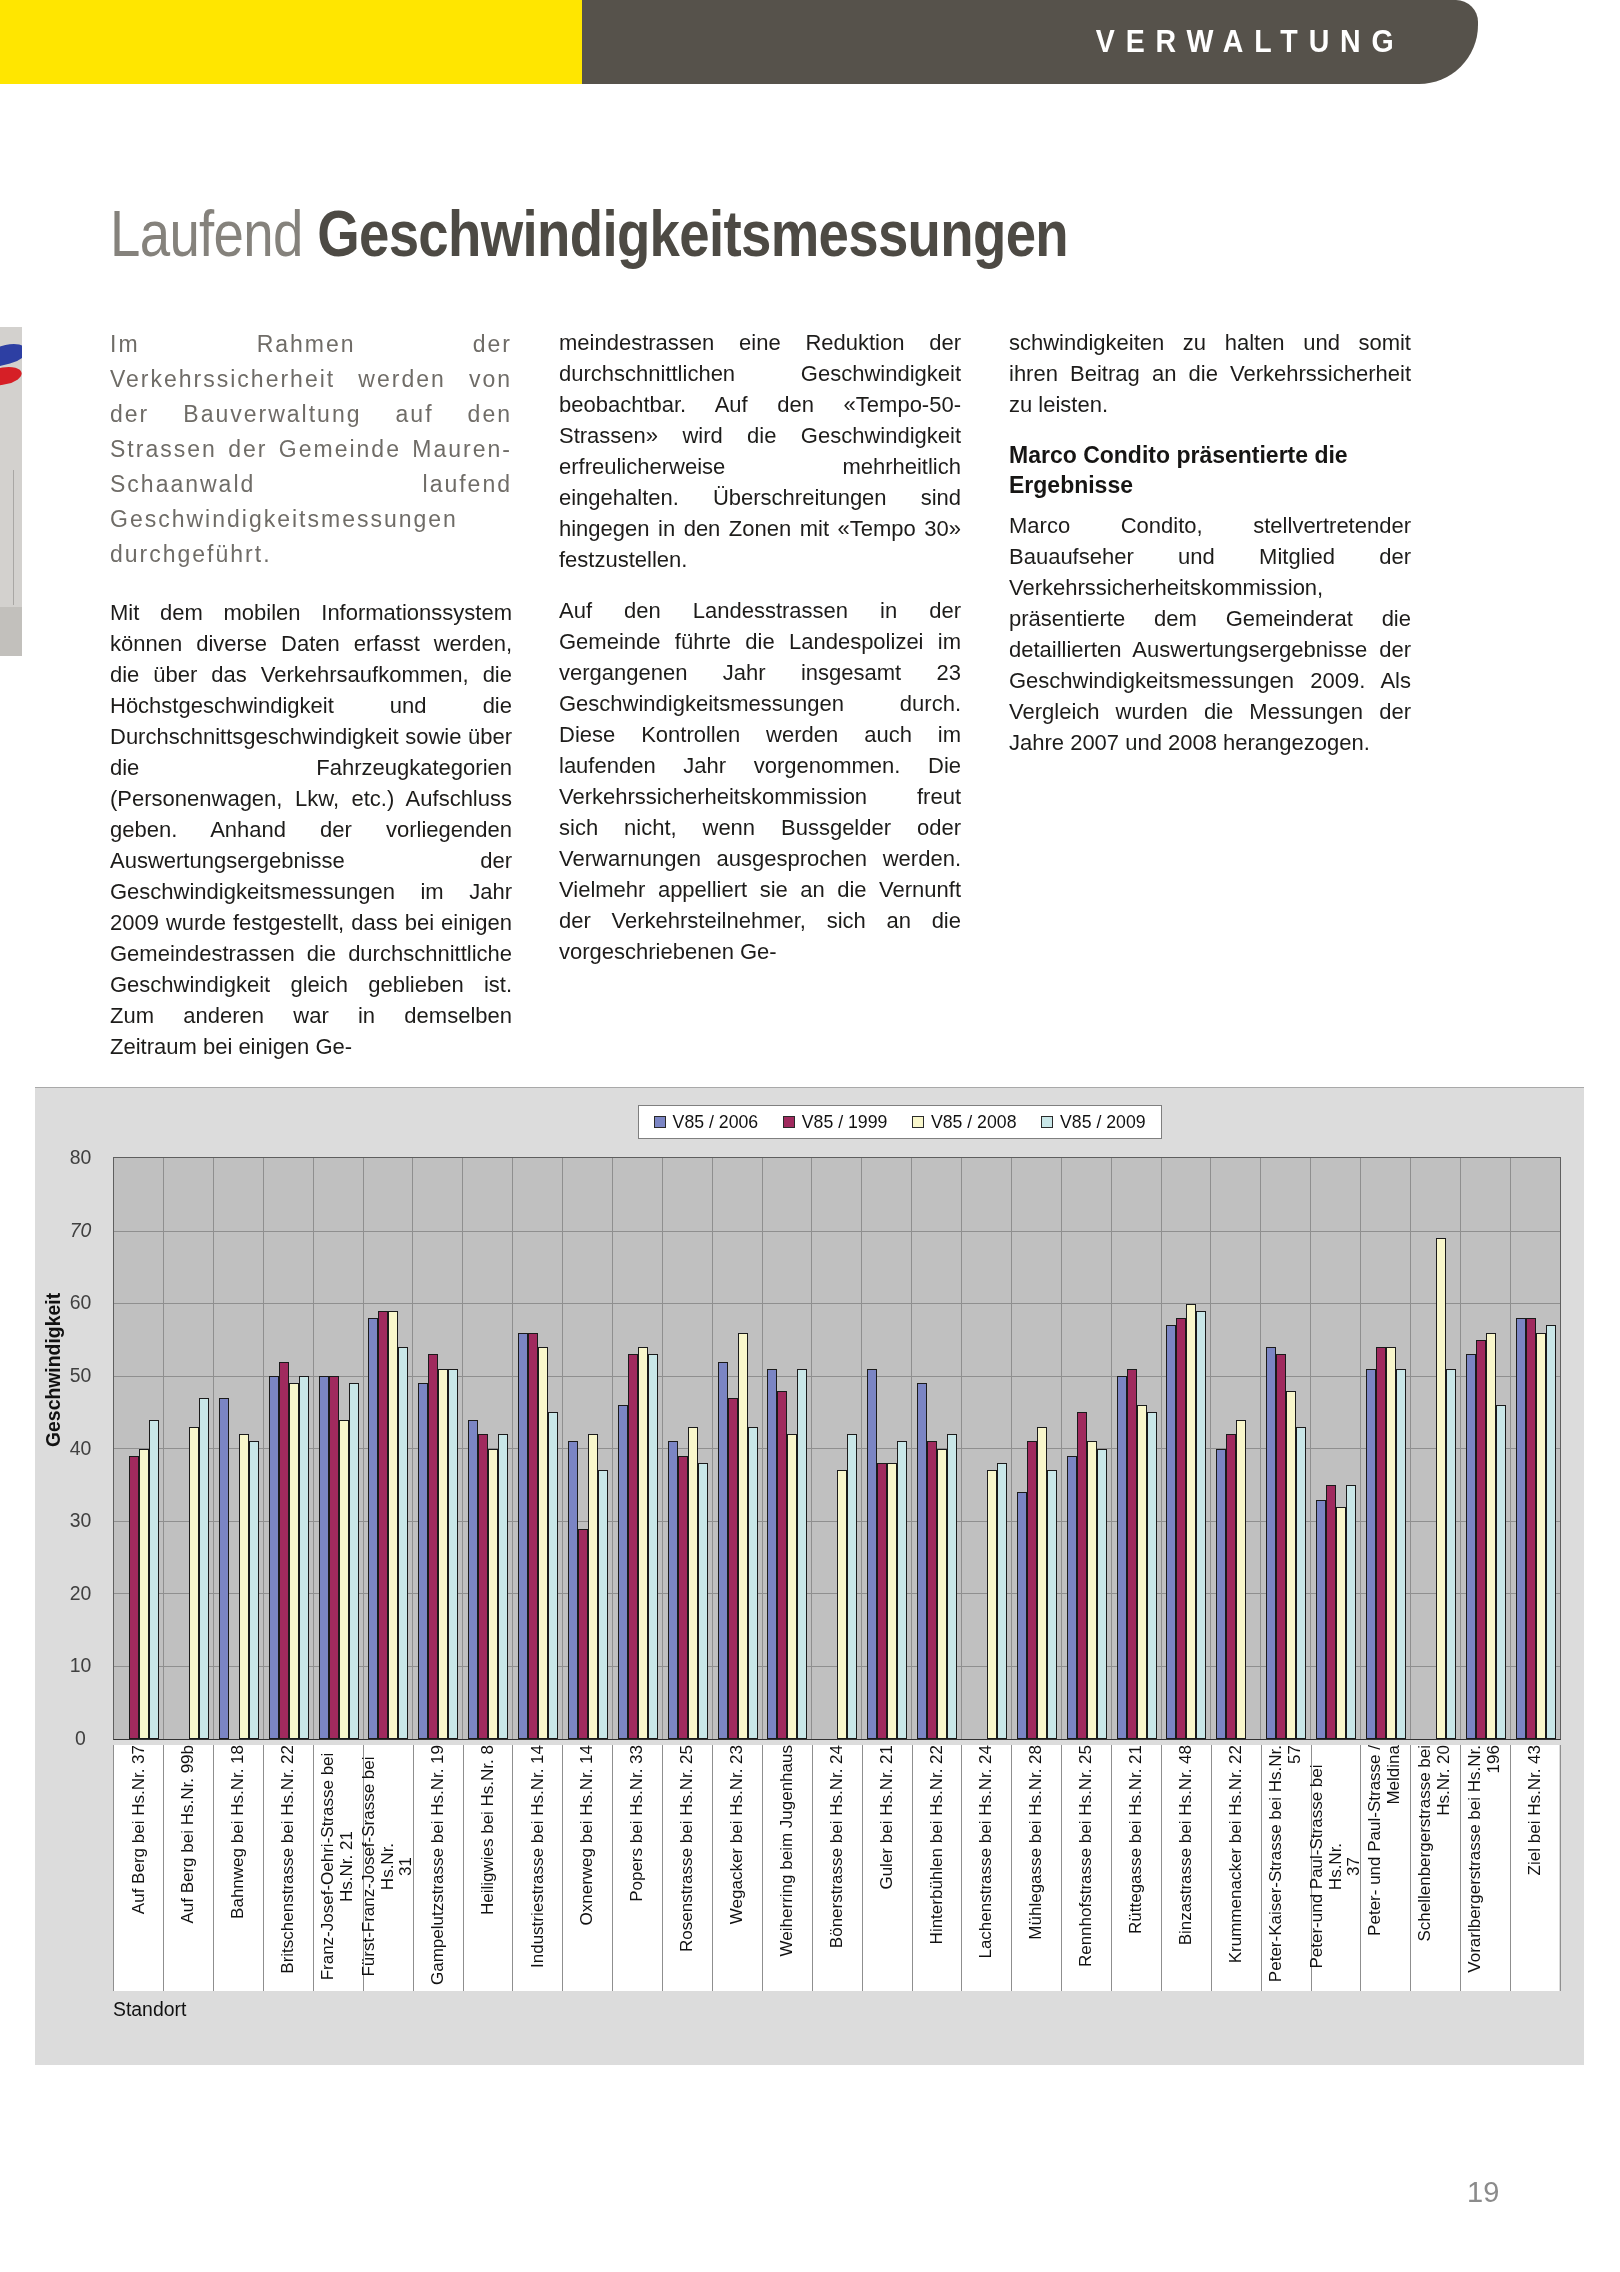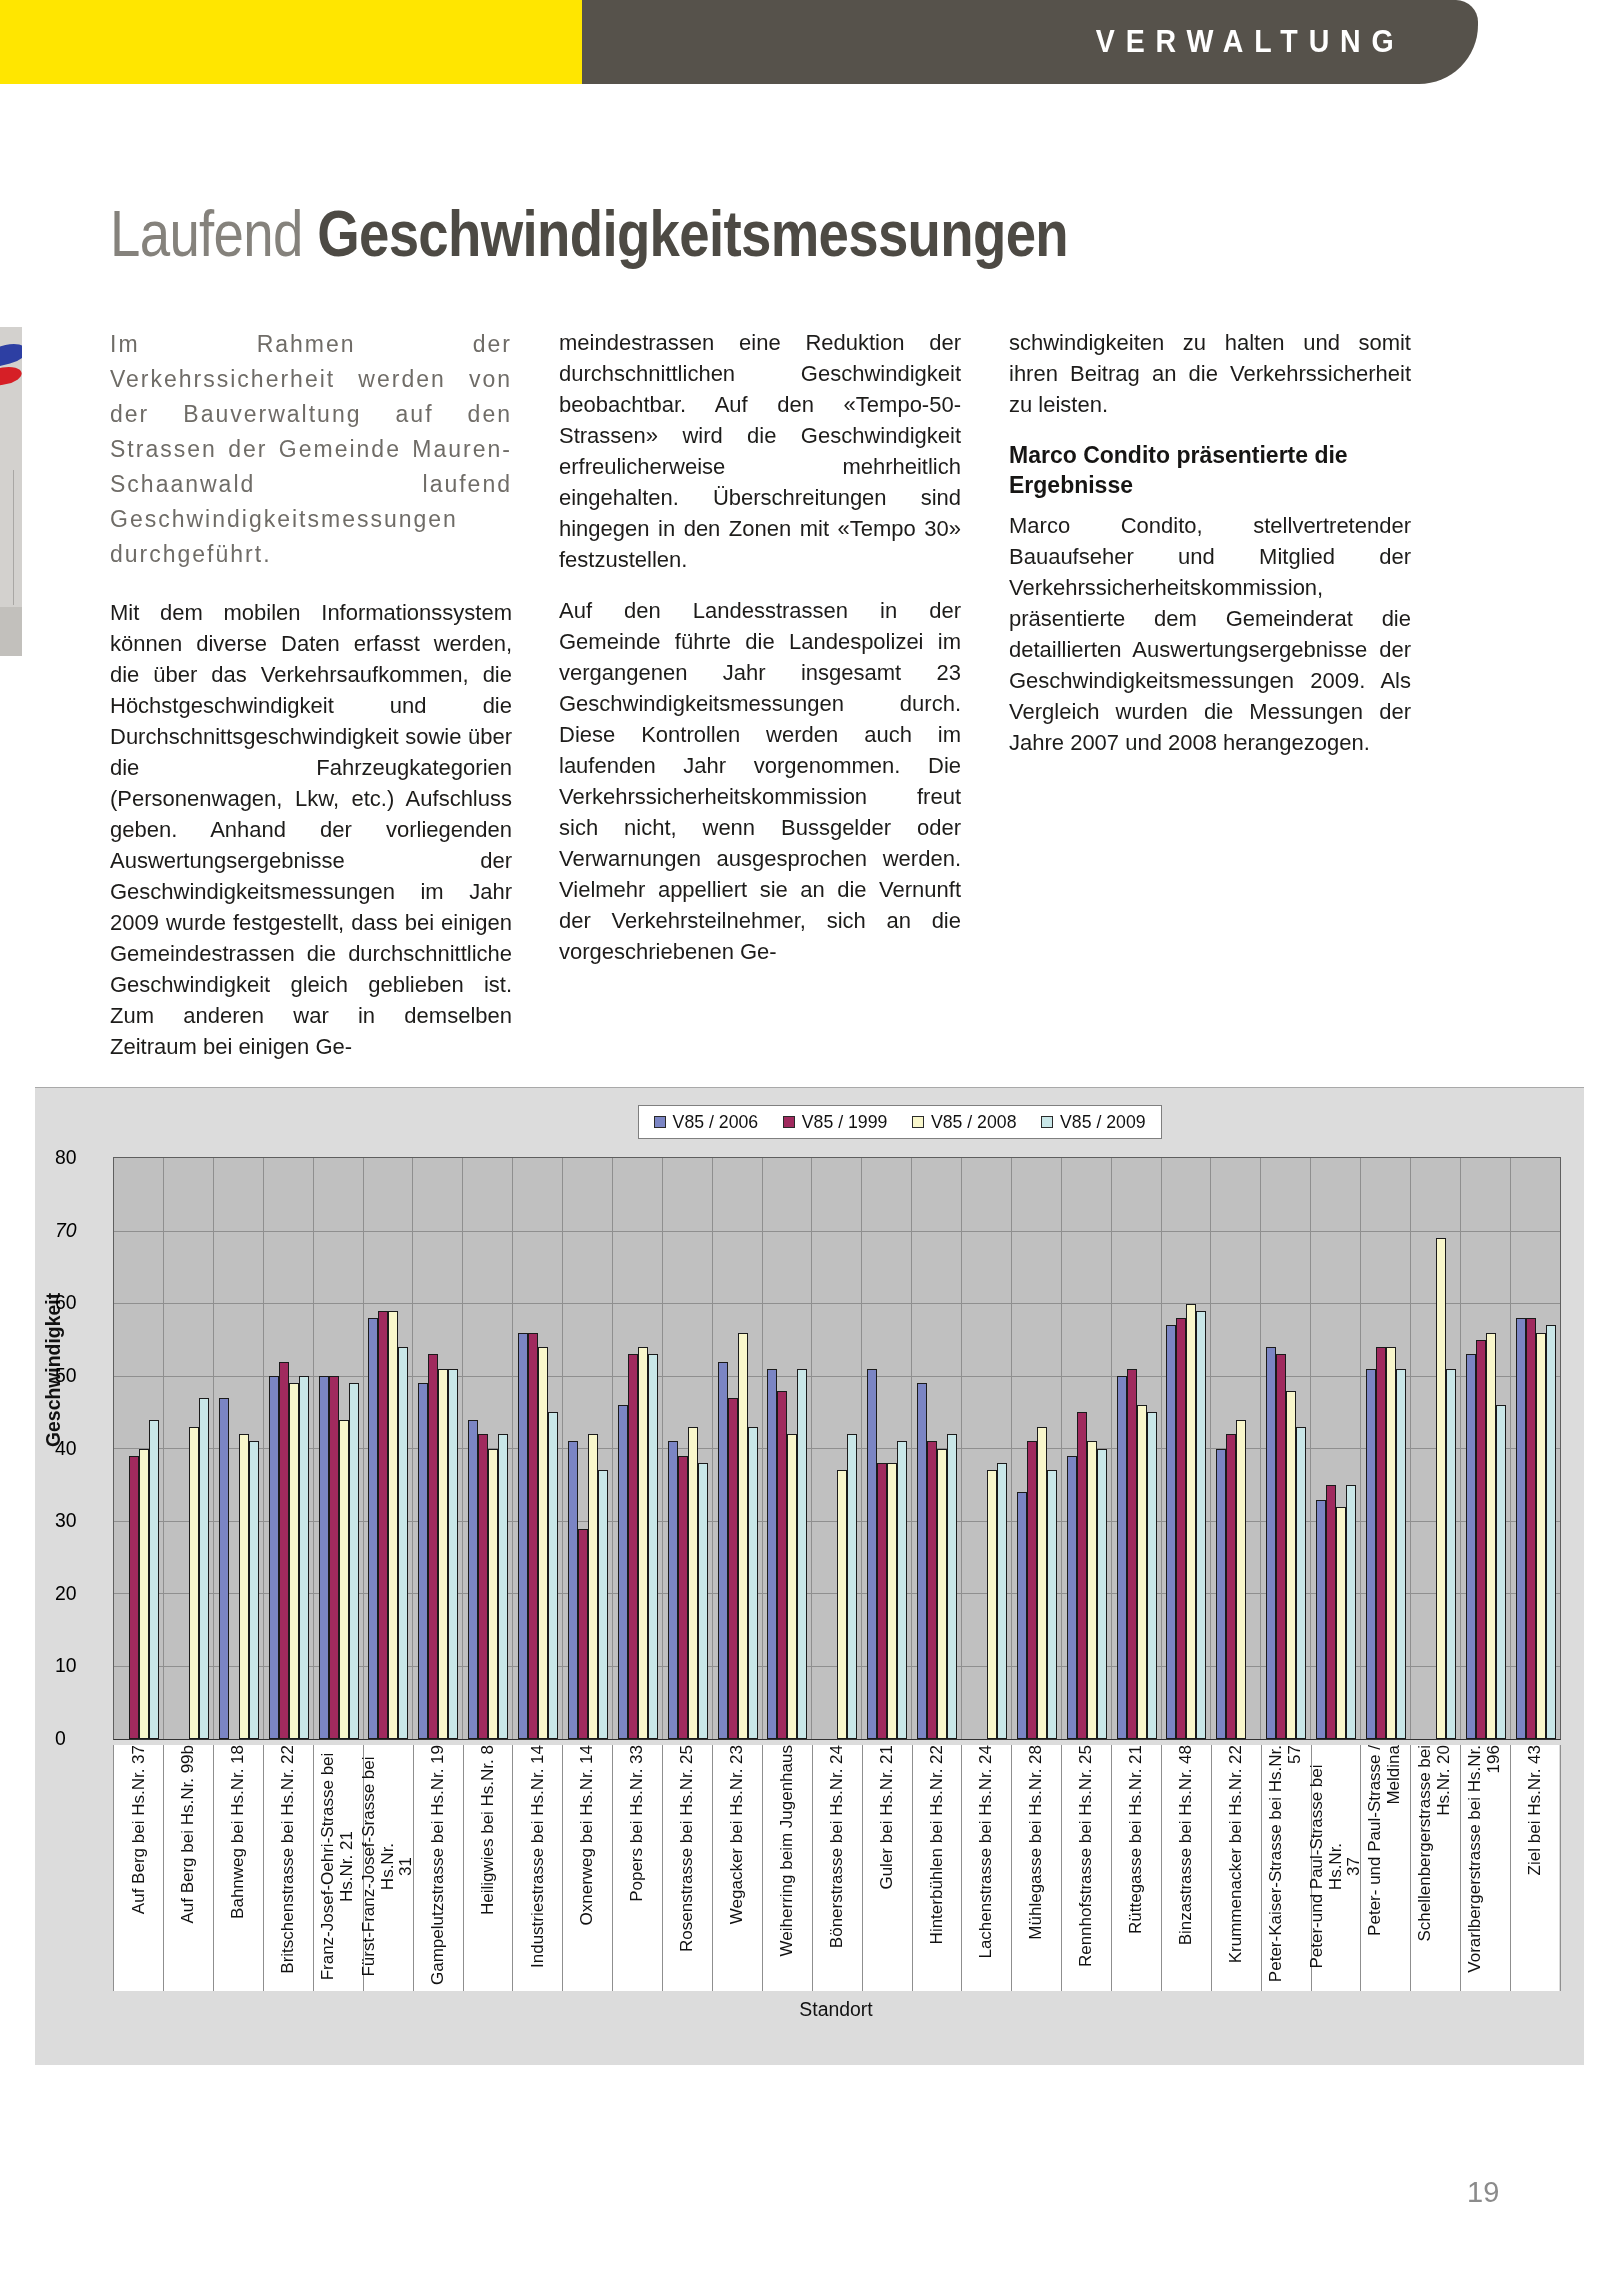--- a/index.html
+++ b/index.html
@@ -44,31 +44,31 @@
   .legend-swatch{width:11.8px;height:11.8px;border:0.8px solid #2a2a2a;box-sizing:border-box;}
   .legend-label{font-size:17.7px;color:#111;}
 
   .plot{position:absolute;left:78px;top:69px;width:1446px;height:581px;background:#c0c0c0;
         border:0.8px solid #5f5f5f;border-bottom:1.7px solid #333;box-sizing:content-box;}
   .hgrid{position:absolute;left:0;width:100%;height:0.8px;background:#8f8f8f;}
   .cell{position:absolute;top:0;height:100%;box-sizing:border-box;}
   .cell-sep{border-right:0.8px solid #8f8f8f;}
   .bar{position:absolute;bottom:0;width:10px;border:0.8px solid #1a1a1a;box-sizing:border-box;}
 
-  .ylab{position:absolute;width:51px;text-align:left;font-size:19.4px;color:#000000;}
+  .ylab{position:absolute;width:51px;text-align:center;font-size:19.4px;color:#404040;}
   .ytitle{position:absolute;left:6.8px;top:359px;font-size:19.4px;font-weight:bold;color:#111;
           transform:rotate(-90deg);transform-origin:left top;white-space:nowrap;}
 
   .xstrip{position:absolute;left:78px;top:657px;width:1446px;height:246px;background:#ffffff;}
   .xsep{position:absolute;top:657px;height:246px;width:0.8px;background:#8f8f8f;}
   .xlabel{position:absolute;width:243px;height:50px;display:flex;align-items:center;justify-content:flex-end;
           transform:rotate(-90deg);transform-origin:top left;font-size:17px;line-height:18.6px;color:#111;
           text-align:right;white-space:pre-line;}
   .xlabel.centered{justify-content:center;text-align:center;}
-  .xtitle{position:absolute;left:78px;top:910px;width:1446px;text-align:center;font-size:19.4px;color:#111;}
+  .xtitle{position:absolute;left:78px;top:910px;width:1446px;font-size:19.4px;color:#111;}
 
   .page-number{position:absolute;left:1467px;top:2176px;font-size:29px;color:#8b8b8b;}
 </style>
 </head>
 <body>
 
 <div class="page">
 
   <div class="banner-yellow"></div>
   <div class="banner-dark">

